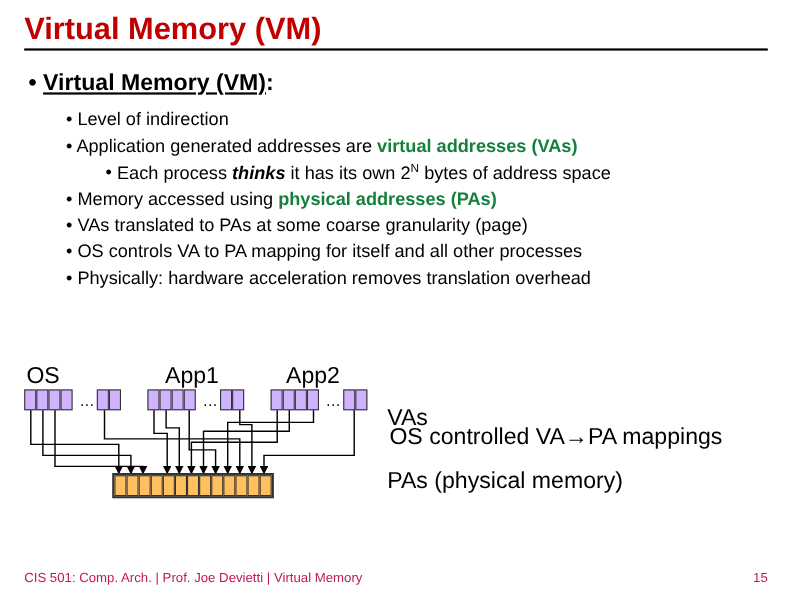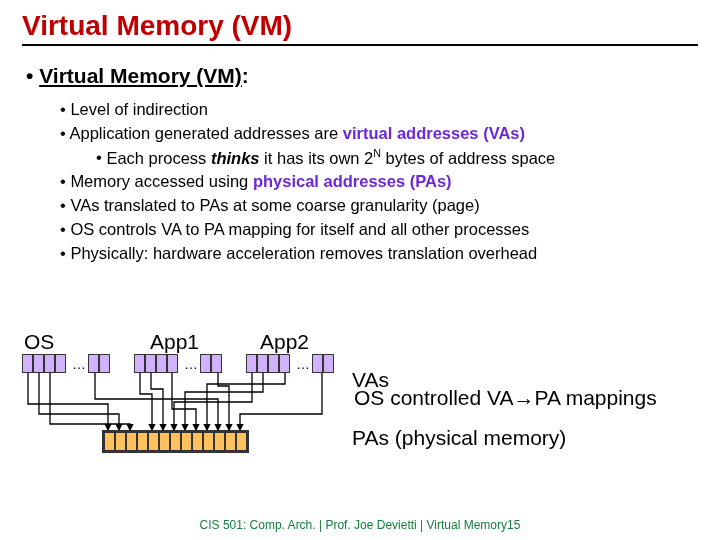--- a/index.html
+++ b/index.html
@@ -40,21 +40,21 @@
   .bullets-l2 > li::before { content: "•  "; }
   .bullets-l3 {
     list-style: none;
     margin-left: 36px;
   }
   .bullets-l3 > li {
     font-size: 16.5px;
     line-height: 1.45;
   }
   .bullets-l3 > li::before { content: "•  "; }
-  .red { color: #6d28d9; font-weight: bold; }
+  .red { color: #15803d; font-weight: bold; }
   .bi { font-weight: bold; font-style: italic; }
   sup { font-size: 0.65em; }
 
   .diagram-area {
     position: absolute;
     left: 22px;
     top: 330px;
     width: 676px;
     height: 160px;
   }
@@ -82,23 +82,23 @@
     position: absolute;
     font-size: 14px;
   }
   .arrow { font-family: Arial, sans-serif; }
   .footer {
     position: absolute;
     bottom: 8px;
     left: 22px;
     right: 22px;
     font-size: 12px;
-    color: #15803d;
+    color: #be185d;
     display: flex;
-    justify-content: center;
+    justify-content: space-between;
   }
 </style>
 </head>
 <body>
 
 <h1 class="title">Virtual Memory (VM)</h1>
 
 <div class="bullet-l1">
   <span class="u">Virtual Memory (VM)</span><span>:</span>
 </div>

